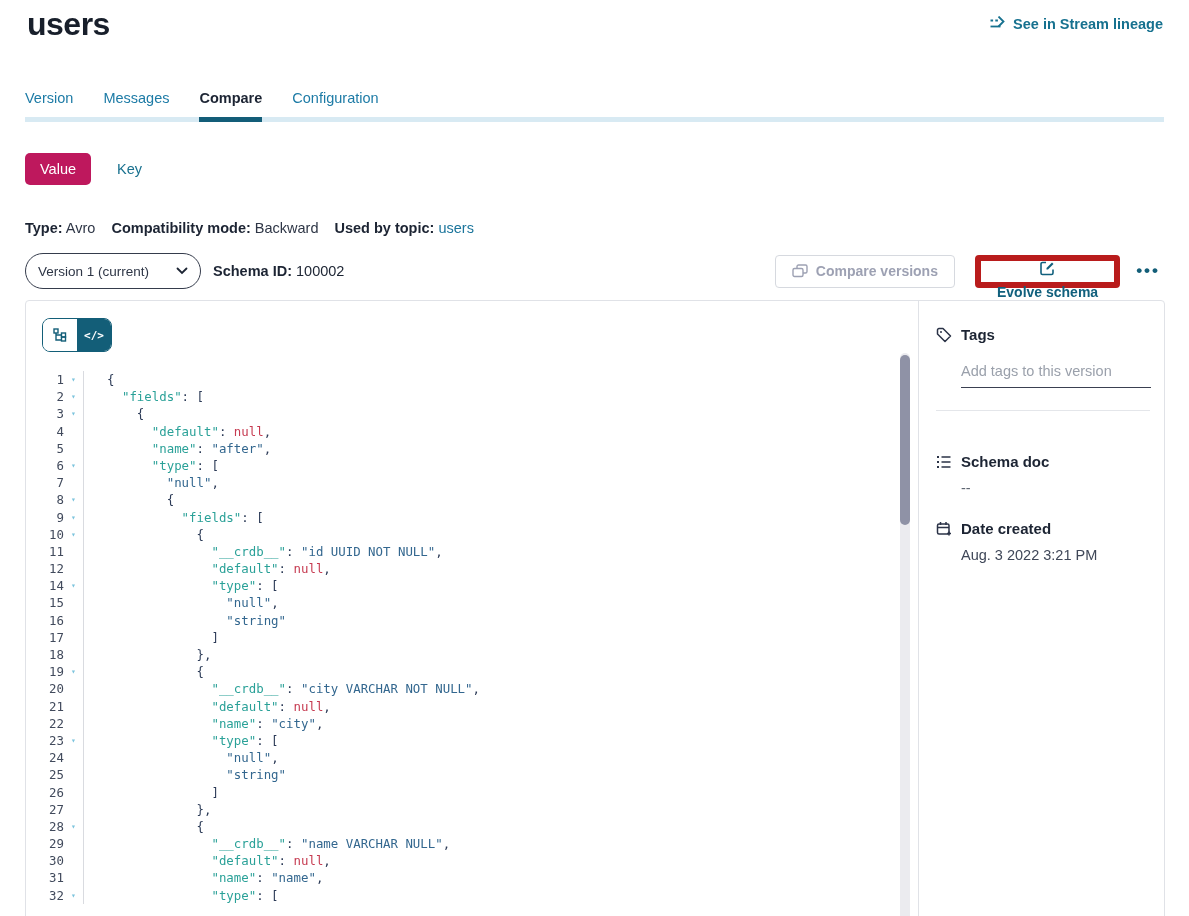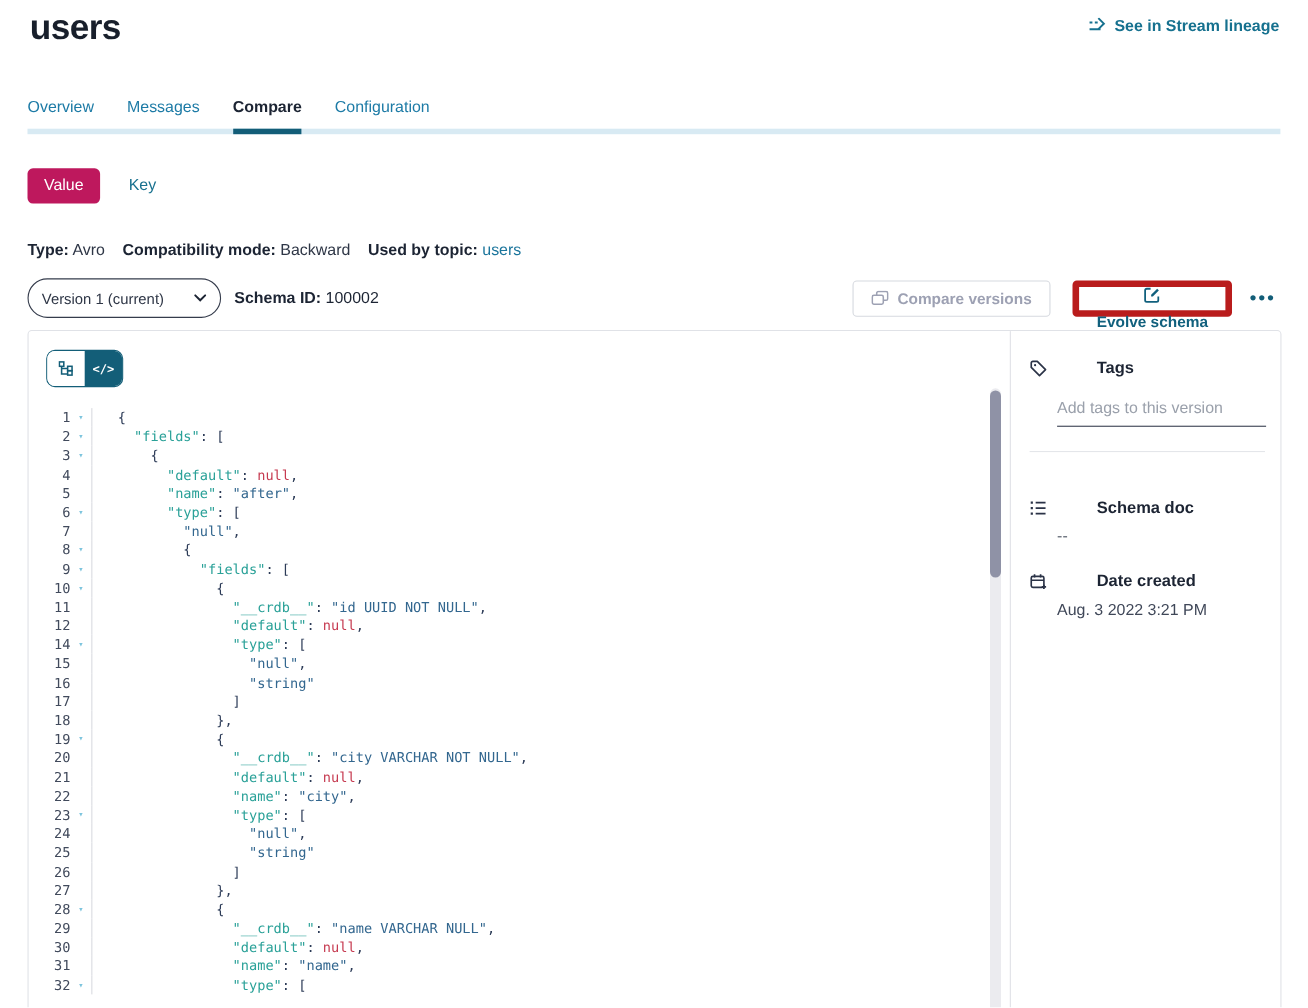--- a/index.html
+++ b/index.html
@@ -89,21 +89,21 @@
   .tk-p { color:#2c3b57; }
   
   .vscroll {
     position:absolute; top:52px; bottom:0; right:8px; width:10px;
     background:#ebebef; border-radius:6px;
   }
   .vscroll-thumb { position:absolute; top:2px; left:0; width:10px; height:170px; background:#8f92a6; border-radius:6px; cursor:grab; }
   
   .sidebar { width:246px; border-left:1px solid #e0e2e7; padding:25px 14px 0 17px; }
   .sb-head { display:flex; align-items:center; gap:9px; }
-  .sb-head .sb-title { font-size:15px; font-weight:700; color:#1c2433;margin-left:36px; }
+  .sb-head .sb-title { font-size:15px; font-weight:700; color:#1c2433; }
   .tags-input-wrap { margin:19px 0 0 25px; }
   .tags-input {
     width:190px; border:none; border-bottom:1.5px solid #3a4051; outline:none;
     font-size:14.5px; font-family:inherit; padding:0 0 8px 0; color:#1c2433; background:transparent;
   }
   .tags-input::placeholder { color:#9aa0ab; }
   .sb-divider { border:none; border-top:1px solid #e4e6ea; margin:22px 0 0 0; }
   .sb-section-2 { margin-top:42px; }
   .sb-section-3 { margin-top:24px; }
   .sb-value { margin:10px 0 0 25px; font-size:14.5px; color:#5f6672; }
@@ -122,21 +122,21 @@
         <path d="M1.5 4.5h8" stroke-dasharray="2.6 2.2"></path>
         <path d="M1.5 10.5h10"></path>
         <path d="M9.5 5.5l5 5-5 5" transform="translate(0,-5)" fill="none"></path>
       </svg>
     </span>
     <span>See in Stream lineage</span>
   </a>
 
   <div class="tabs-wrap">
     <div class="tabs">
-      <div class="tab">Overview</div>
+      <div class="tab">Version</div>
       <div class="tab">Messages</div>
       <div class="tab active">Compare</div>
       <div class="tab">Configuration</div>
     </div>
   </div>
 
   <div class="seg-row">
     <button class="seg-btn">Value</button>
     <span class="seg-link">Key</span>
   </div>

